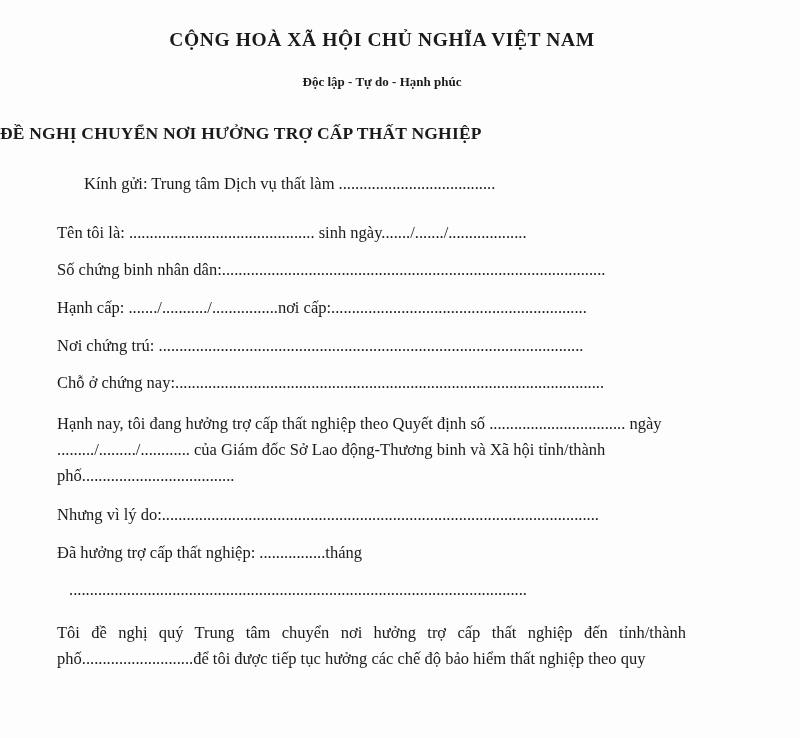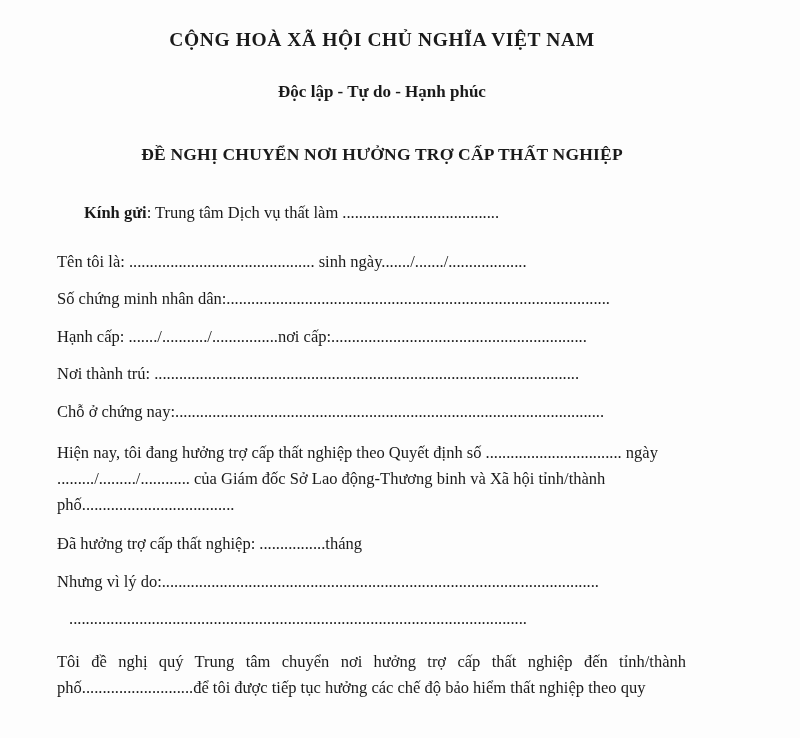--- a/index.html
+++ b/index.html
@@ -34,48 +34,48 @@
     font-size: 19.5px;
     letter-spacing: 0.6px;
     margin: 0;
     padding-top: 28px;
     line-height: 1.2;
     white-space: nowrap;
   }
   .motto {
     text-align: center;
     font-weight: bold;
-    font-size: 17px;
-    margin: 12px;
+    font-size: 13px;
+    margin: 4px;
     padding-top: 19px;
     line-height: 1.2;
     white-space: nowrap;
   }
   .doc-title {
-    text-align: center;
+    text-align: left;
     font-weight: bold;
     font-size: 17.5px;
     letter-spacing: 0.2px;
-    margin: 8px;
+    margin: 0;
     padding-top: 29px;
     line-height: 1.2;
     white-space: nowrap;
   }
 
   
   .recipient {
     margin: 0;
     padding-top: 30px;
     padding-left: 84px;
     font-size: 16.5px;
     line-height: 1.2;
     white-space: nowrap;
   }
   .recipient .label {
-    font-weight: bold;
+    font-weight: normal;
   }
 
   
   .body-block {
     padding: 0 78px 0 57px;
     margin-top: 29px;
   }
 
   .field-line {
     font-size: 16.5px;
@@ -122,34 +122,34 @@
   <h3 class="doc-title">ĐỀ NGHỊ CHUYỂN NƠI HƯỞNG TRỢ CẤP THẤT NGHIỆP</h3>
 
   <p class="recipient">
     <span class="label">Kính gửi</span><span>: </span><span>Trung tâm Dịch vụ thất làm ......................................</span>
   </p>
 
   <div class="body-block">
 
     <p class="field-line">Tên tôi là: ............................................. sinh ngày......./......./...................</p>
 
-    <p class="field-line">Số chứng minh nhân dân:.............................................................................................</p>
+    <p class="field-line">Số chứng binh nhân dân:.............................................................................................</p>
 
     <p class="field-line">Hạnh cấp: ......./.........../................nơi cấp:..............................................................</p>
 
 
-    <p class="field-line">Nơi thành trú: .......................................................................................................</p>
+    <p class="field-line">Nơi chứng trú: .......................................................................................................</p>
 
     <p class="field-line">Chỗ ở chứng nay:........................................................................................................</p>
 
-    <p class="para">Hiện nay, tôi đang hưởng trợ cấp thất nghiệp theo Quyết định số   ................................. ngày ........./........./............ của Giám đốc Sở Lao động-Thương binh và Xã hội tỉnh/thành phố.....................................</p>
+    <p class="para">Hạnh nay, tôi đang hưởng trợ cấp thất nghiệp theo Quyết định số   ................................. ngày ........./........./............ của Giám đốc Sở Lao động-Thương binh và Xã hội tỉnh/thành phố.....................................</p>
 
 
+    <p class="field-line">Nhưng vì lý do:..........................................................................................................</p>
+
     <p class="field-line">Đã hưởng trợ cấp thất nghiệp: ................tháng</p>
-
-    <p class="field-line">Nhưng vì lý do:..........................................................................................................</p>
 
     <p class="cont-line">...............................................................................................................</p>
 
     <p class="closing">Tôi đề nghị quý Trung tâm chuyển nơi hưởng trợ cấp thất nghiệp đến tỉnh/thành phố...........................để tôi được tiếp tục hưởng các chế độ bảo hiểm thất nghiệp theo quy</p>
 
   </div>
 </div>
 
 </body></html>

